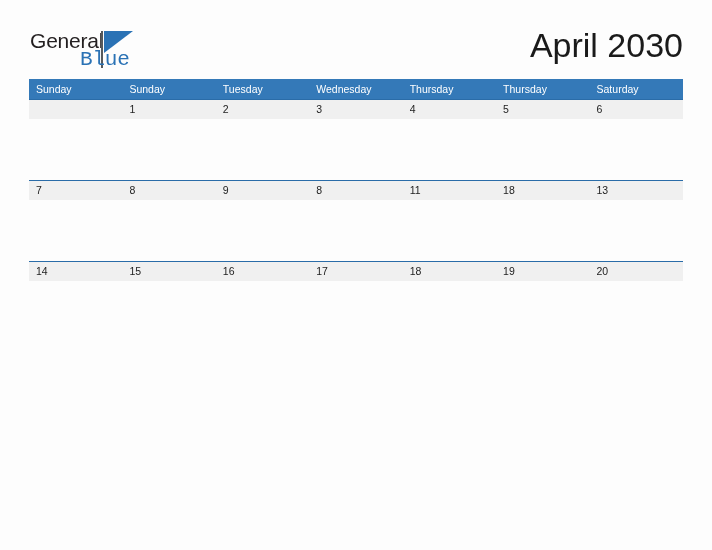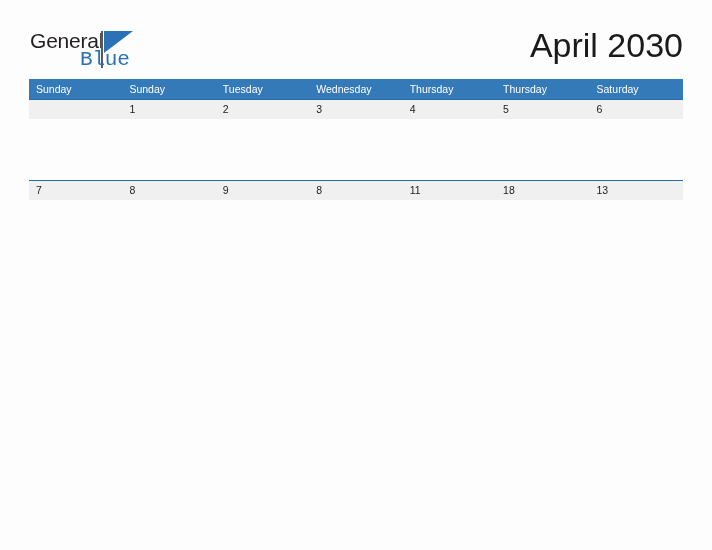--- a/index.html
+++ b/index.html
@@ -195,16 +195,39 @@
         <td>
             <span class="daynum">11</span>
           </td>
         <td>
             <span class="daynum">18</span>
           </td>
         <td>
             <span class="daynum">13</span>
           </td>
       </tr>
+      <tr class="week-row">
+        <td>
+            <span class="daynum">14</span>
+          </td>
+        <td>
+            <span class="daynum">15</span>
+          </td>
+        <td>
+            <span class="daynum">16</span>
+          </td>
+        <td>
+            <span class="daynum">17</span>
+          </td>
+        <td>
+            <span class="daynum">18</span>
+          </td>
+        <td>
+            <span class="daynum">19</span>
+          </td>
+        <td>
+            <span class="daynum">20</span>
+          </td>
+      </tr>
     </tbody>
   </table>
 
 </div>
 
 </body></html>

